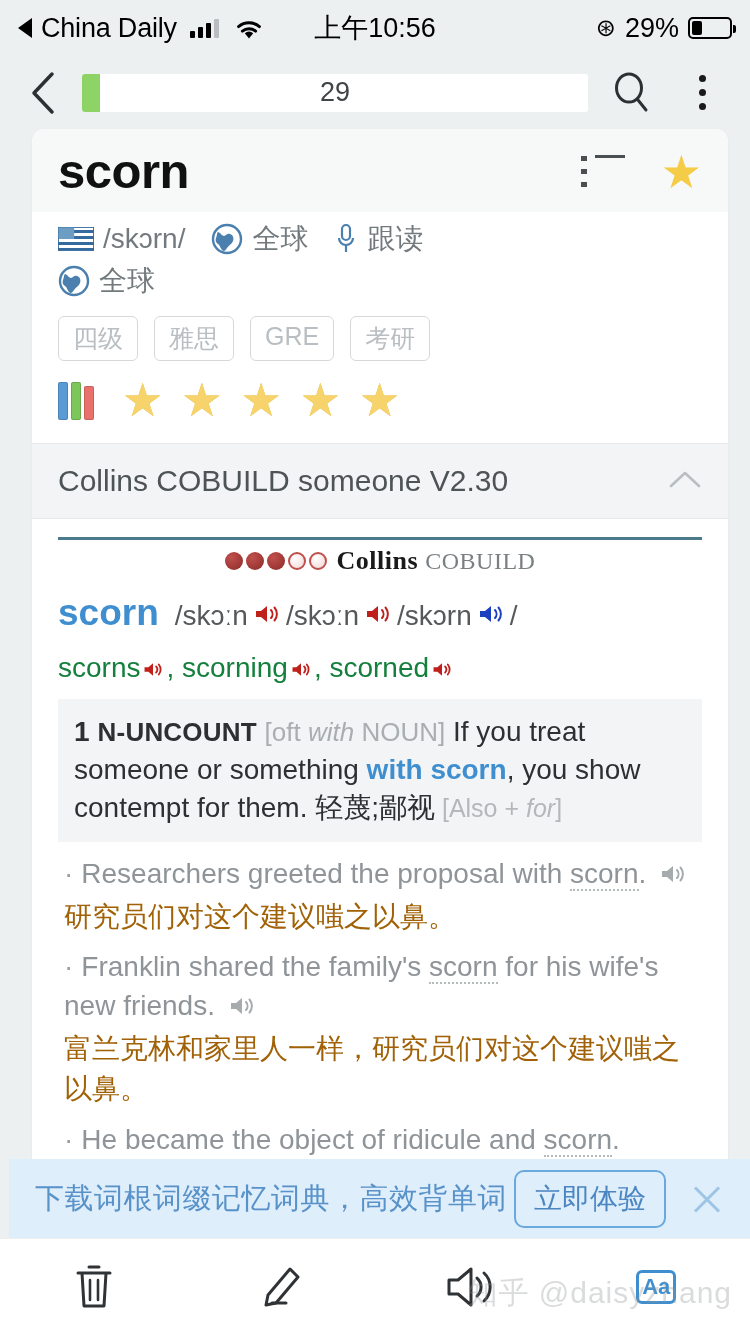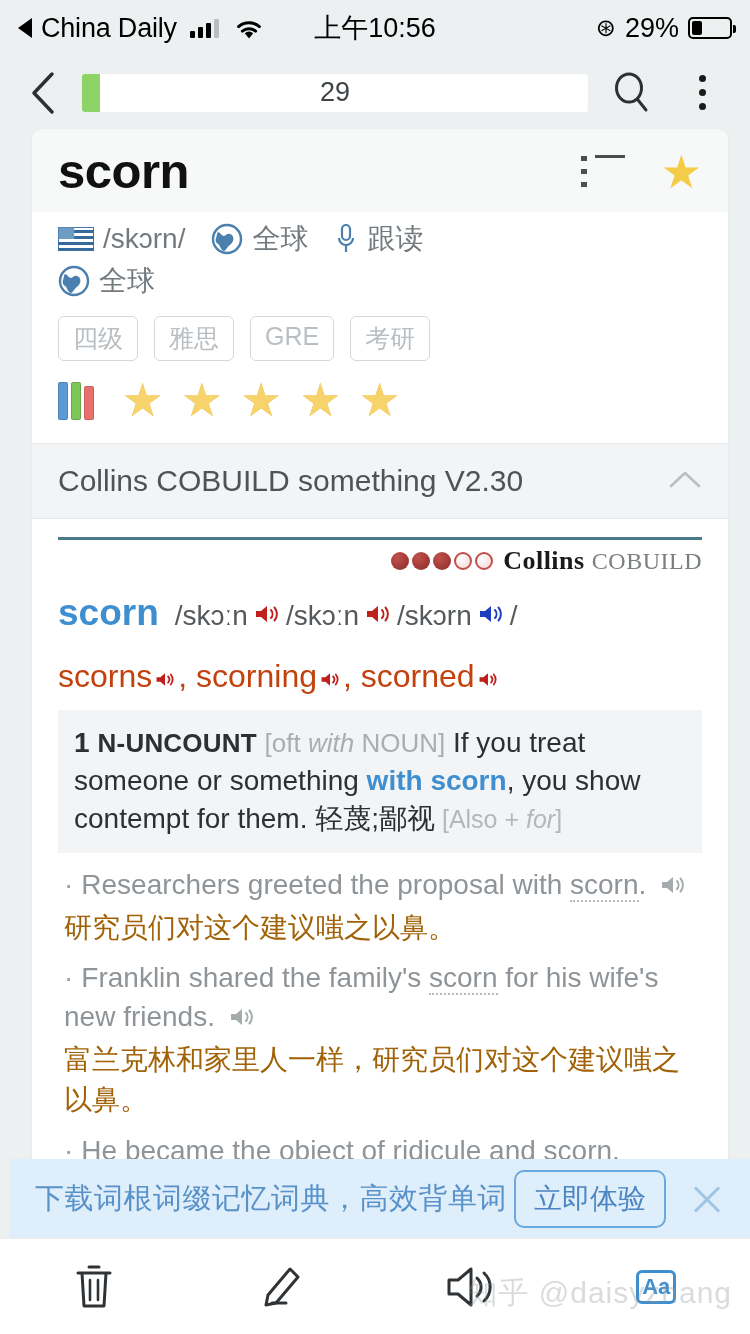--- a/index.html
+++ b/index.html
@@ -112,36 +112,36 @@
     background: #f2f4f5; border-top: 1px solid #e6e9ea; border-bottom: 1px solid #e6e9ea;
     padding: 20px 26px; display: flex; align-items: center;
   }
   .dict-title { font-size: 30px; color: #4e5356; }
   .chev-up { margin-left: auto; }
 
   
   .dict-body { padding: 18px 26px 0 26px; }
   .collins-bar {
     border-top: 3px solid #4b7a8c; padding-top: 6px;
-    display: flex; align-items: center; justify-content: flex-end; gap: 10px;
+    display: flex; align-items: center; justify-content: center; gap: 10px;
   }
   .collins-dots { display: flex; gap: 3px; align-items: center; }
   .collins-dots i { width: 18px; height: 18px; border-radius: 50%; display: block; }
   .cd-full { background: radial-gradient(circle at 35% 30%, #c0504d, #8c2b28); }
   .cd-light { background: radial-gradient(circle at 35% 30%, #fff, #f2d6d4); border: 2px solid #c0504d; }
   .collins-name { font-size: 24px; letter-spacing: 0.5px; }
   .collins-name b { color: #1a1a1a; font-family: "Liberation Serif", serif; font-size: 26px; }
   .collins-name span { color: #7a7f82; font-family: "Liberation Serif", serif; font-size: 24px; }
 
   .entry-line { margin-top: 16px; display: flex; align-items: baseline; flex-wrap: wrap; }
   .entry-word { font-size: 37px; font-weight: bold; color: #3f8fd0; margin-right: 16px; }
   .entry-ipa { font-size: 28px; color: #56595b; }
   .spk { display: inline-block; vertical-align: middle; margin: 0 6px; }
 
-  .inflections { margin-top: 24px; font-size: 32px; color: #c2410c; }
+  .inflections { margin-top: 18px; font-size: 28px; color: #15803d; }
   .inflections .spk-sm { margin: 0 3px; vertical-align: -1px; }
 
   .sense {
     margin-top: 14px; background: #f3f4f5; padding: 14px 16px 16px 16px;
     font-size: 28px; line-height: 1.35; color: #2d3033;
   }
   .sense .num { font-weight: bold; margin-right: 8px; }
   .sense .pos { font-weight: bold; font-size: 26px; letter-spacing: 0.2px; }
   .sense .gram { color: #a9aeb1; font-size: 26px; }
   .sense .gram i { font-style: italic; }
@@ -331,21 +331,21 @@
           <i></i>
         </span>
       <span class="star-rate">★</span>
       <span class="star-rate">★</span>
       <span class="star-rate">★</span>
       <span class="star-rate">★</span>
       <span class="star-rate">★</span>
     </div>
 
     <div class="dict-header">
-      <span class="dict-title">Collins COBUILD something V2.30</span>
+      <span class="dict-title">Collins COBUILD someone V2.30</span>
       <span class="chev-up">
         <svg width="34" height="22" viewBox="0 0 34 22">
             <path d="M3 18L17 5l14 13" stroke="#b9bec2" stroke-width="2.6" fill="none" stroke-linecap="round" stroke-linejoin="round"></path>
           </svg>
       </span>
     </div>
 
     <div class="dict-body">
 
       <div class="collins-bar">

